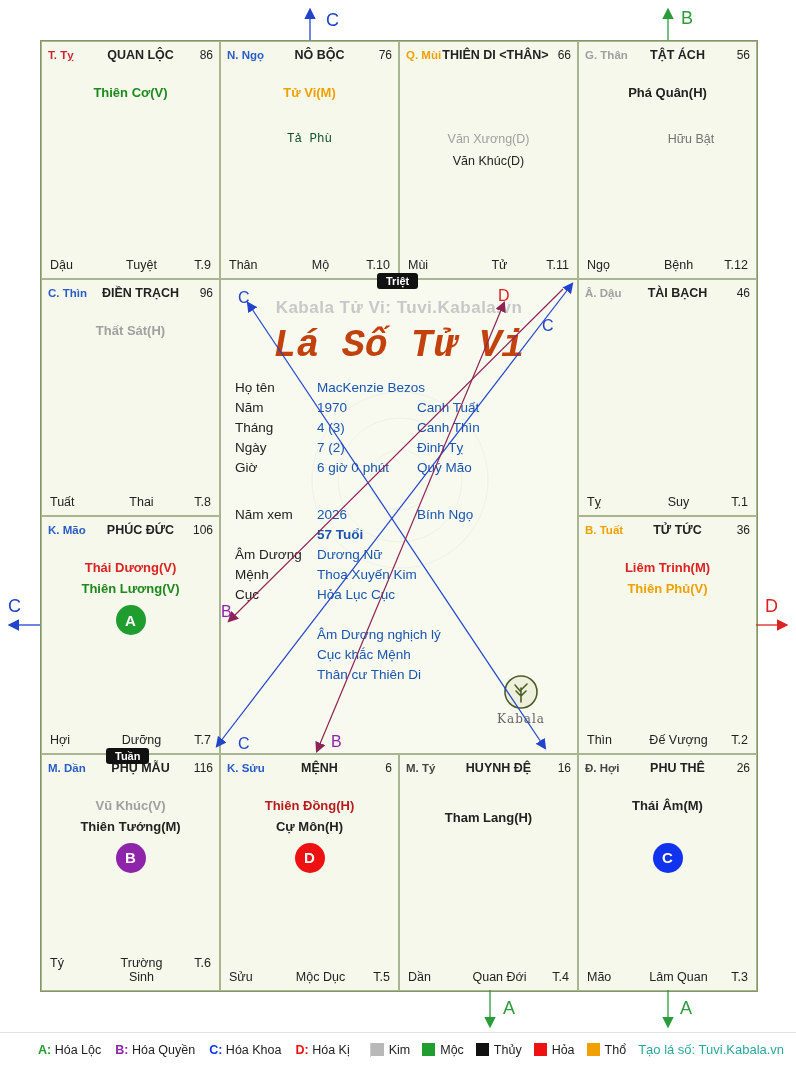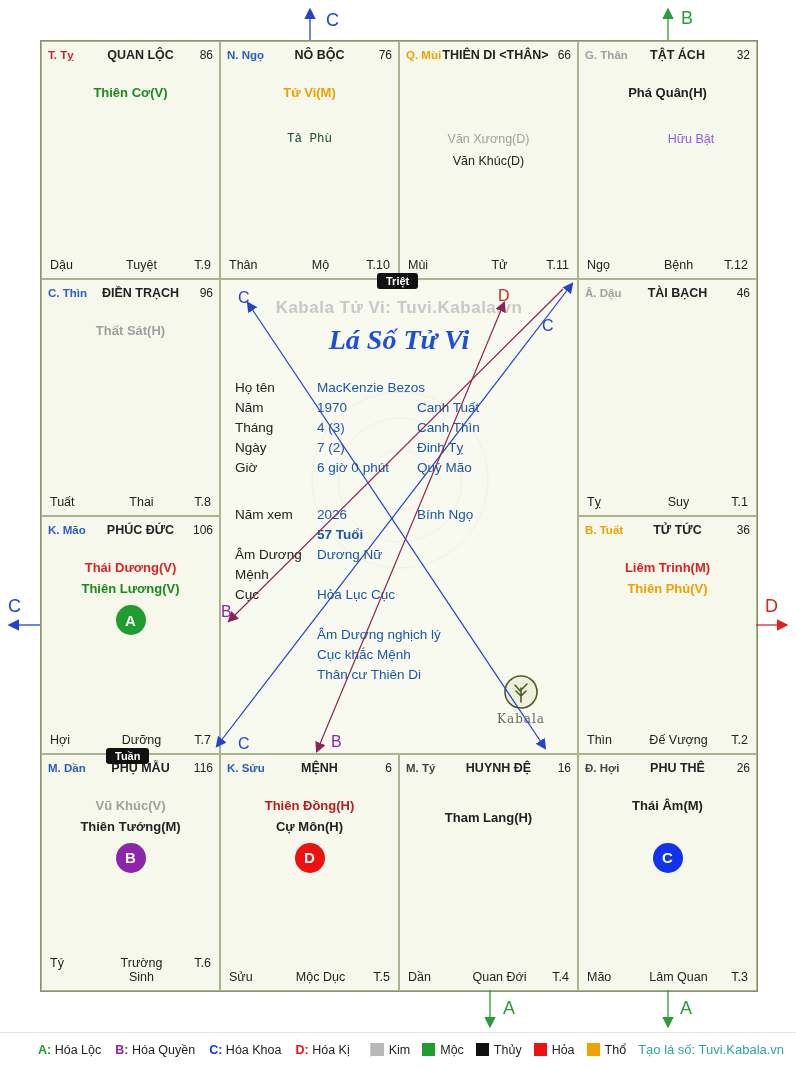--- a/index.html
+++ b/index.html
@@ -22,22 +22,22 @@
           display:flex;align-items:center;justify-content:center;}
   .foot{position:absolute;bottom:6px;left:8px;right:8px;display:flex;font-size:12.5px;}
   .f0{width:62px;text-align:left;}
   .f1{flex:1;text-align:center;}
   .f2{width:40px;text-align:right;}
   
   .center{grid-column:2/4;grid-row:2/4;position:relative;background:#f8f9ef;border:1px solid #a9b490;}
   .wm{position:absolute;top:18px;left:0;right:0;text-align:center;color:#c8c8c8;
       font-size:17px;font-weight:bold;letter-spacing:.5px;white-space:nowrap;}
   .ctitle{position:absolute;top:44px;left:0;right:0;text-align:center;
-          font-family:Liberation Serif, serif;font-style:italic;font-weight:bold;
-          font-size:28px;color:#1d4ed8;}
+          font-family:Liberation Mono, monospace;font-style:italic;font-weight:bold;
+          font-size:38px;color:#c2410c;}
   .inforows{position:absolute;top:98px;left:14px;right:6px;font-size:13.5px;}
   .irow{display:flex;height:20px;align-items:center;}
   .ilabel{width:82px;color:#222;}
   .ival{width:100px;color:#1a56b0;}
   .ival2{flex:1;color:#1a56b0;}
   .bold{font-weight:bold;}
   .sect2{margin-top:27px;}
   .notes{margin-top:20px;margin-left:82px;color:#1a56b0;line-height:20px;}
   .klogo{position:absolute;left:282px;top:394px;width:36px;height:36px;}
   .klogo-text{position:absolute;left:257px;top:432px;width:86px;text-align:center;
@@ -114,27 +114,27 @@
         <span class="f0">Mùi</span>
         <span class="f1">Tử</span>
         <span class="f2">T.11</span>
       </div>
     </div>
 
     <div class="cell">
       <div class="head">
         <span class="canchi" style="color: rgb(160, 160, 160);">G. Thân</span>
         <span class="pname">TẬT ÁCH</span>
-        <span class="pnum">32</span>
+        <span class="pnum">56</span>
       </div>
       <div class="mains">
           <div style="color: rgb(34, 34, 34);">Phá Quân(H)</div>
         </div>
       <div class="subs">
-          <div style="color: #8b5cf6; padding-left: 47px;">Hữu Bật</div>
+          <div style="color: #737373; padding-left: 47px;">Hữu Bật</div>
         </div>
       <div class="foot">
         <span class="f0">Ngọ</span>
         <span class="f1">Bệnh</span>
         <span class="f2">T.12</span>
       </div>
     </div>
 
     <div class="cell">
       <div class="head">
@@ -190,20 +190,21 @@
         <div class="irow">
           <span class="ilabel"></span>
           <span class="ival bold">57 Tuổi</span>
         </div>
         <div class="irow">
           <span class="ilabel">Âm Dương</span>
           <span class="ival2">Dương Nữ</span>
         </div>
         <div class="irow">
           <span class="ilabel">Mệnh</span>
+          <span class="ival2">Thoa Xuyến Kim</span>
         </div>
         <div class="irow">
           <span class="ilabel">Cục</span>
           <span class="ival2">Hỏa Lục Cục</span>
         </div>
 
         <div class="notes">
           <div>Âm Dương nghịch lý</div>
           <div>Cục khắc Mệnh</div>
           <div>Thân cư Thiên Di</div>

